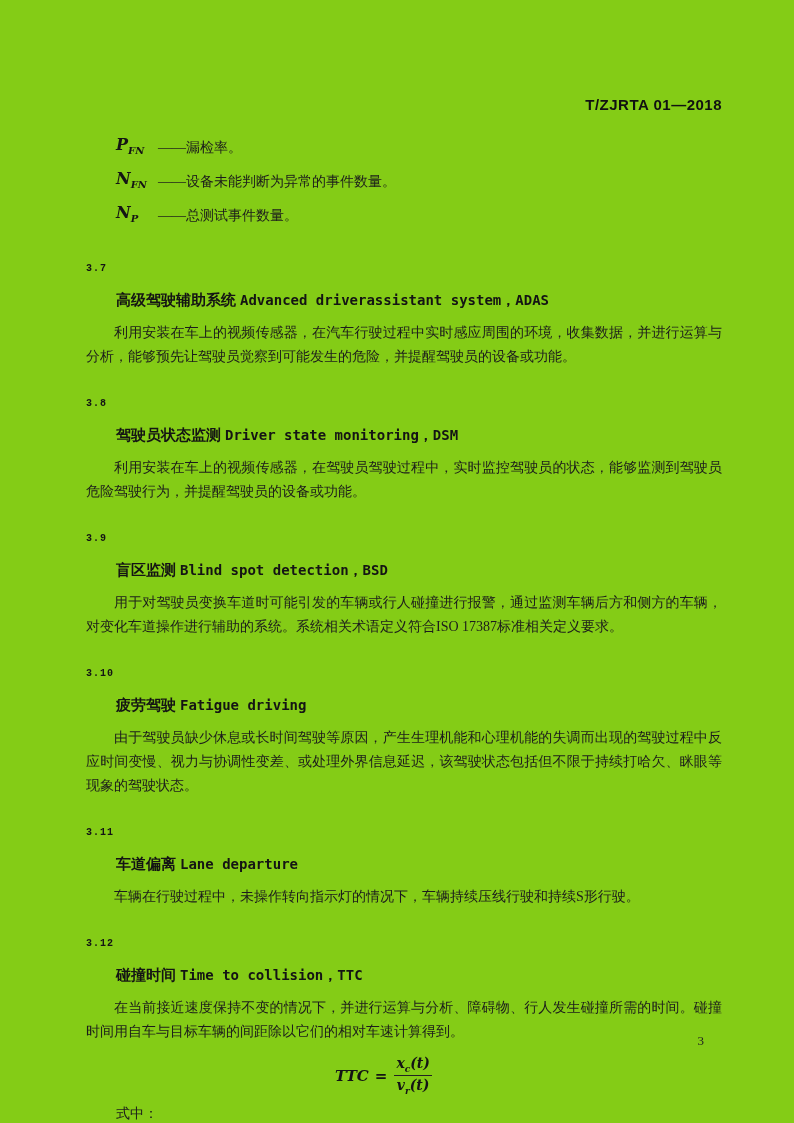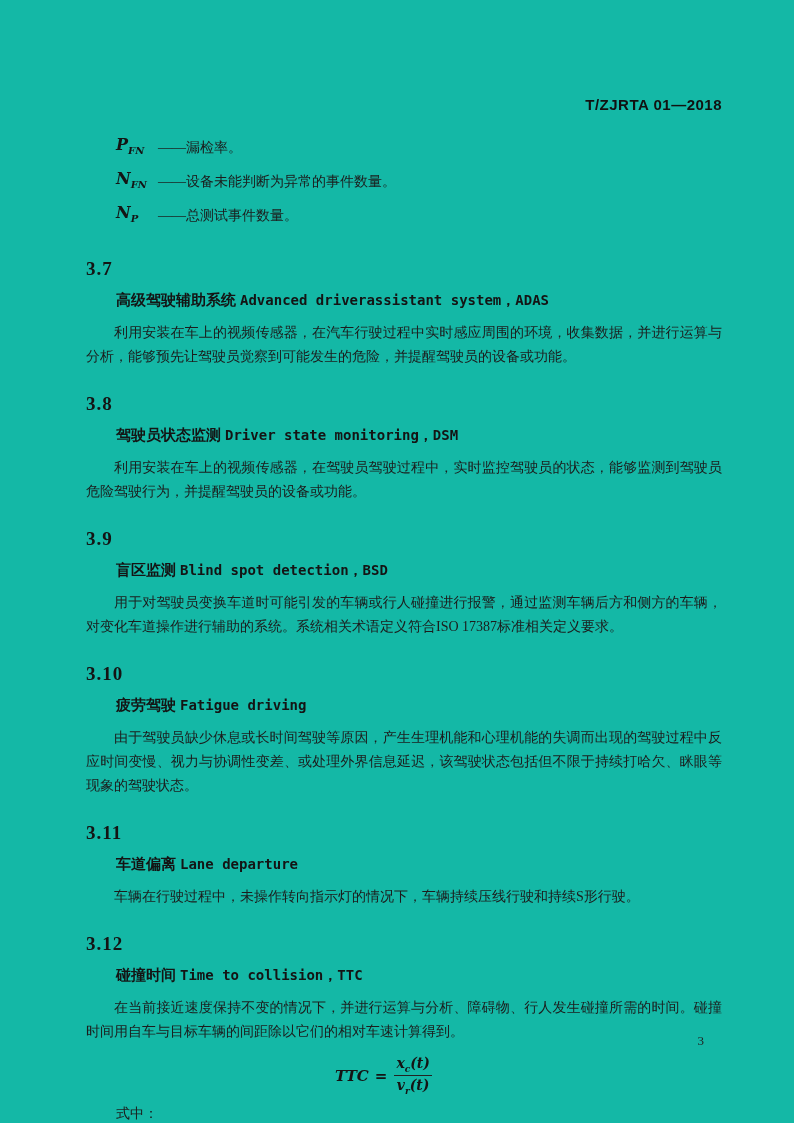--- a/index.html
+++ b/index.html
@@ -3,21 +3,21 @@
 <meta charset="utf-8">
 <style>
   * { margin:0; padding:0; box-sizing:border-box; }
   html, body { background:#ffffff; }
   body { font-family:"Liberation Serif","DejaVu Serif",serif; color:#1f1f1f; }
 
   .page {
     position:relative;
     width:794px; height:1123px;
     margin:0 auto;
-    background:#14b8a6;
+    background:#84cc16;
     padding:96px 72px 0 86px;
     overflow:hidden;
   }
 
   .doc-code {
     text-align:right;
     font-family:"Liberation Sans","DejaVu Sans",sans-serif;
     font-weight:bold;
     font-size:15px;
     letter-spacing:0.5px;
@@ -33,22 +33,22 @@
     font-size:16px;
     min-width:42px;
     color:#141414;
   }
   .math-sym sub { font-size:10px; font-weight:600; }
   .def-desc { font-size:14px; color:#1c1c1c; }
 
   
   .section { margin-top:10px; }
   .sec-num {
-    font-family:Liberation Serif, serif;
-    font-weight:bold; font-size:19px; line-height:22px;
+    font-family:Liberation Mono, monospace;
+    font-weight:bold; font-size:10px; line-height:22px;
     letter-spacing:1px; color:#141414;margin-top:24px;
   }
   .sec-title {
     padding-left:30px; margin-top:9px;
     font-family:"Liberation Sans","DejaVu Sans",sans-serif;
     font-weight:bold; font-size:15px; line-height:22px; color:#141414;
   }
   .sec-title .en {
     font-family:"DejaVu Sans Mono","Liberation Mono",monospace;
     font-weight:700; font-size:14px; margin-left:4px;

